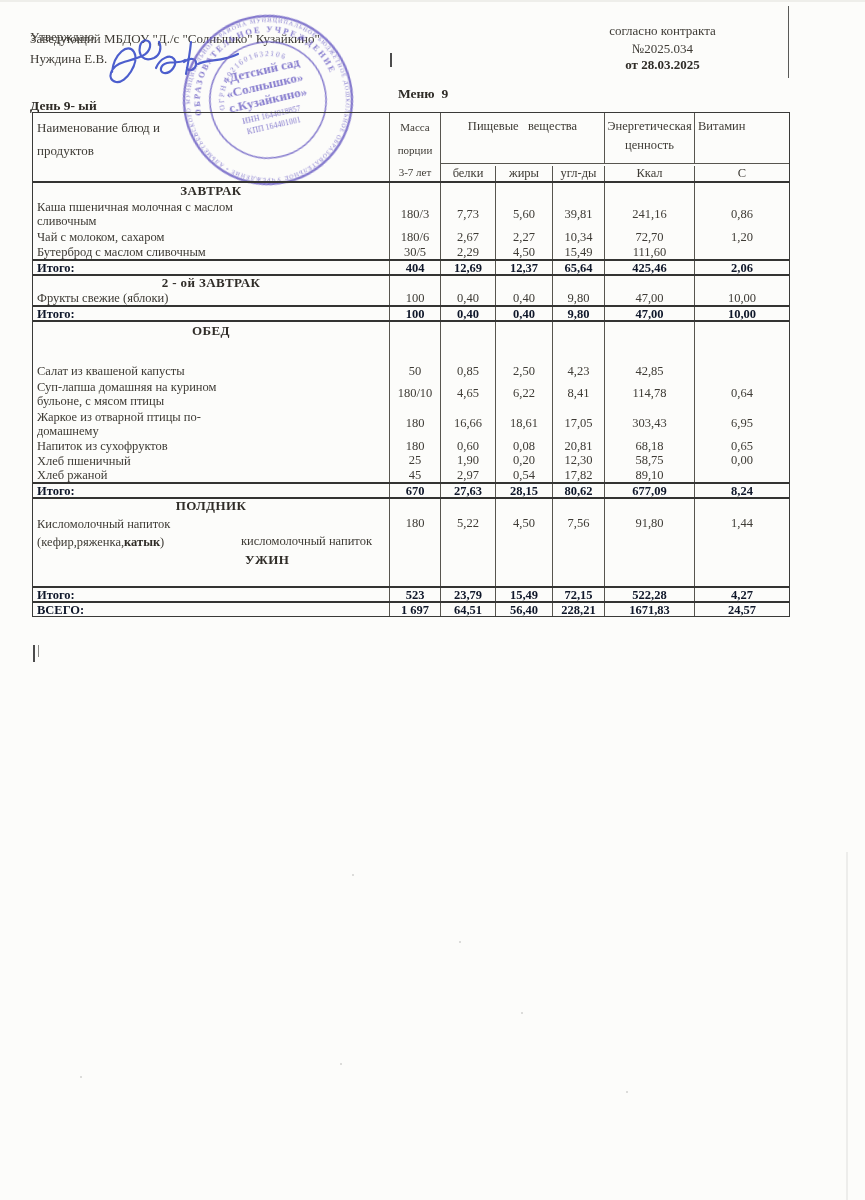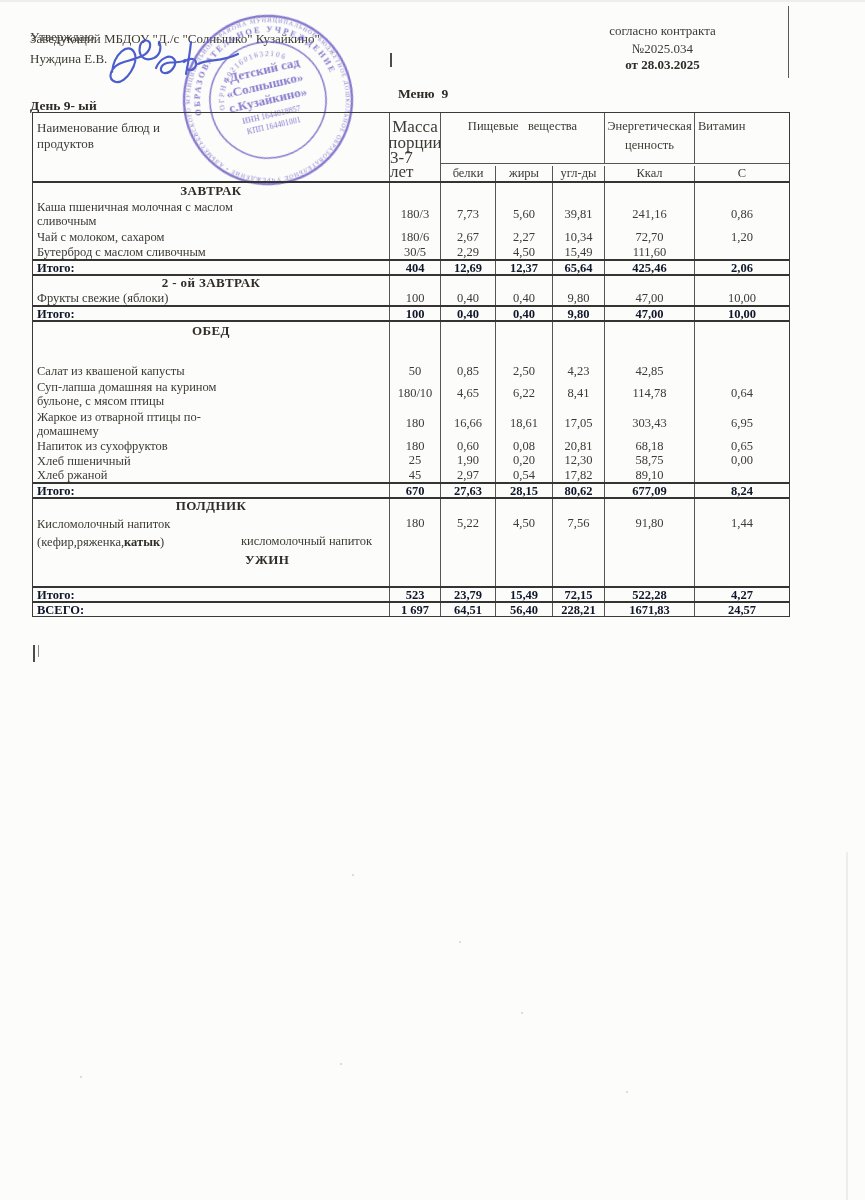--- a/index.html
+++ b/index.html
@@ -38,22 +38,22 @@
   .c0{width:357px;} .c1{width:51px;} .c2{width:55px;} .c3{width:57px;}
   .c4{width:52px;} .c5{width:90px;} .c6{flex:1;}
   .nm{justify-content:flex-start; align-items:flex-start; flex-direction:column; padding:1px 4px 0 4px;}
   .nm.mid{justify-content:center;}
   .sect{justify-content:center; font-weight:bold; color:#302d28; font-size:13px; letter-spacing:.4px;}
   .topalign{align-items:flex-start; padding-top:2px;}
   .boldrow .cell{font-weight:bold; color:#0f172a;}
 
   
   .hdr{height:68px;}
-  .hdrname{flex-direction:column; align-items:flex-start; justify-content:flex-start; padding:8px 0 0 4px; gap:2px; font-size:13px;}
-  .hdrmass{flex-direction:column; justify-content:space-between; padding:7px 0 2px 0; font-size:17px;}
+  .hdrname{flex-direction:column; align-items:flex-start; justify-content:flex-start; padding:8px 0 0 4px; gap:9px; font-size:13px;}
+  .hdrmass{flex-direction:column; justify-content:space-between; padding:7px 0 2px 0; font-size:11px;}
   .hdr-right{flex:1; display:flex; flex-direction:column;}
   .hdr-top{display:flex; height:50px; box-sizing:border-box;}
   .hdr-bot{display:flex; height:18px; box-sizing:border-box; border-top:1px solid #57554f;align-items:flex-end;}
   .g{box-sizing:border-box; border-right:1px solid #57554f; padding-top:6px; font-size:12.5px;}
   .gnut{width:164px; text-align:center;}
   .gen{width:90px; text-align:center; display:flex; flex-direction:column; gap:4px;}
   .gvit{flex:1; border-right:none; padding-left:3px;}
   .s{box-sizing:border-box; border-right:1px solid #57554f; display:flex; align-items:center; justify-content:center; font-size:12.5px;}
   .s2{width:55px;} .s3{width:57px;} .s4{width:52px;} .s5{width:90px;} .s6{flex:1; border-right:none;}
 

